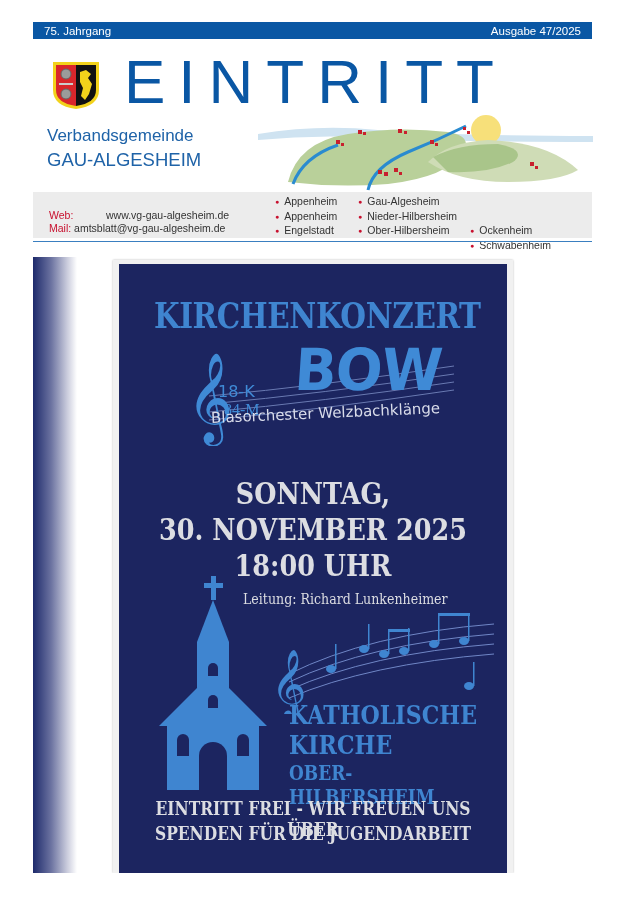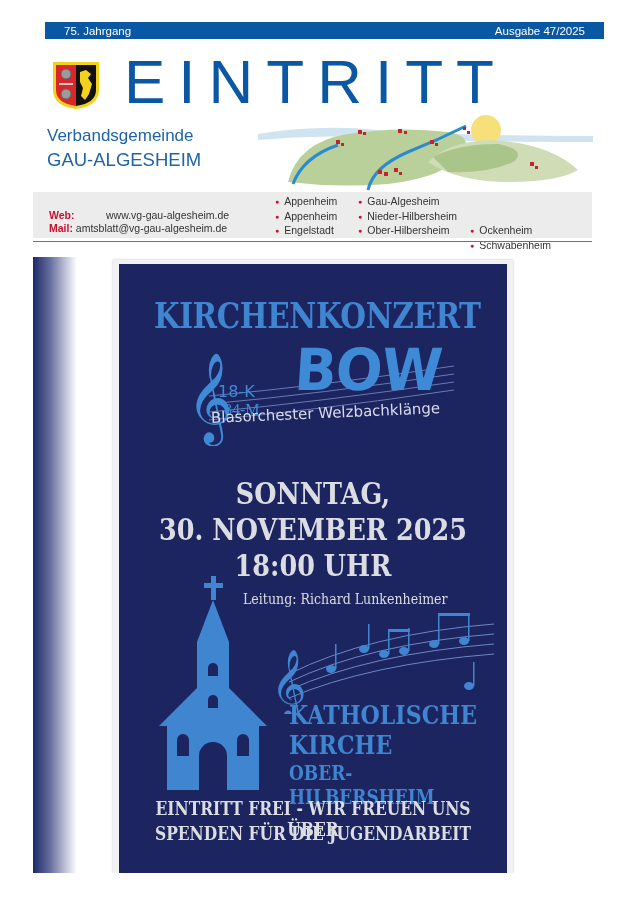--- a/index.html
+++ b/index.html
@@ -8,41 +8,41 @@
       background: #ffffff;
       font-family: "Liberation Sans", sans-serif;
     }
     .abs { position: absolute; }
 
     
     .topbar {
       left: 33px; top: 22px; width: 559px; height: 17px;
       background: #0a57a4; color: #fff; font-size: 11.5px;
       display: flex; align-items: center; justify-content: space-between;
-      padding: 0 19px; box-sizing: border-box; margin-left: 12px;
+      padding: 0 11px; box-sizing: border-box;
     }
 
     
     .crest { left: 50px; top: 60px; width: 52px; height: 50px; }
     .title {
       left: 124px; top: 47px; font-size: 62px; color: #0a57a4;
       letter-spacing: 13px; line-height: 70px; font-weight: normal;
     }
     .sub1 { left: 47px; top: 126px; font-size: 17px; color: #1f63a8; }
     .sub2 { left: 47px; top: 149px; font-size: 18.5px; color: #1f63a8; }
     .landscape { left: 258px; top: 112px; width: 335px; height: 80px; }
 
     
     .infobar {
       left: 33px; top: 192px; width: 559px; height: 46px;
       background: #ececec;
     }
     .rule { left: 33px; top: 241px; width: 559px; height: 1px; background: #3a7fc0; }
     .contact { font-size: 10.5px; color: #333; }
-    .contact .lbl { color: #c8102e; font-weight: bold; margin-top: 28px; }
+    .contact .lbl { color: #c8102e; font-weight: normal; margin-top: 28px; }
     .web { left: 49px; top: 209px; }
     .web .val { position: absolute; left: 57px; top: 0; white-space: nowrap; }
     .mail { left: 49px; top: 222px; white-space: nowrap; }
     .places { font-size: 10.5px; color: #333; line-height: 13.5px; }
     .places div::before { content: "\25CF"; color: #c8102e; font-size: 7px; margin-right: 5px; position: relative; top: -1px; }
     .col1 { left: 275px; top: 195px; }
     .col2 { left: 358px; top: 195px; }
     .col3 { left: 470px; top: 195px; margin-top: 29px; }
 
     

